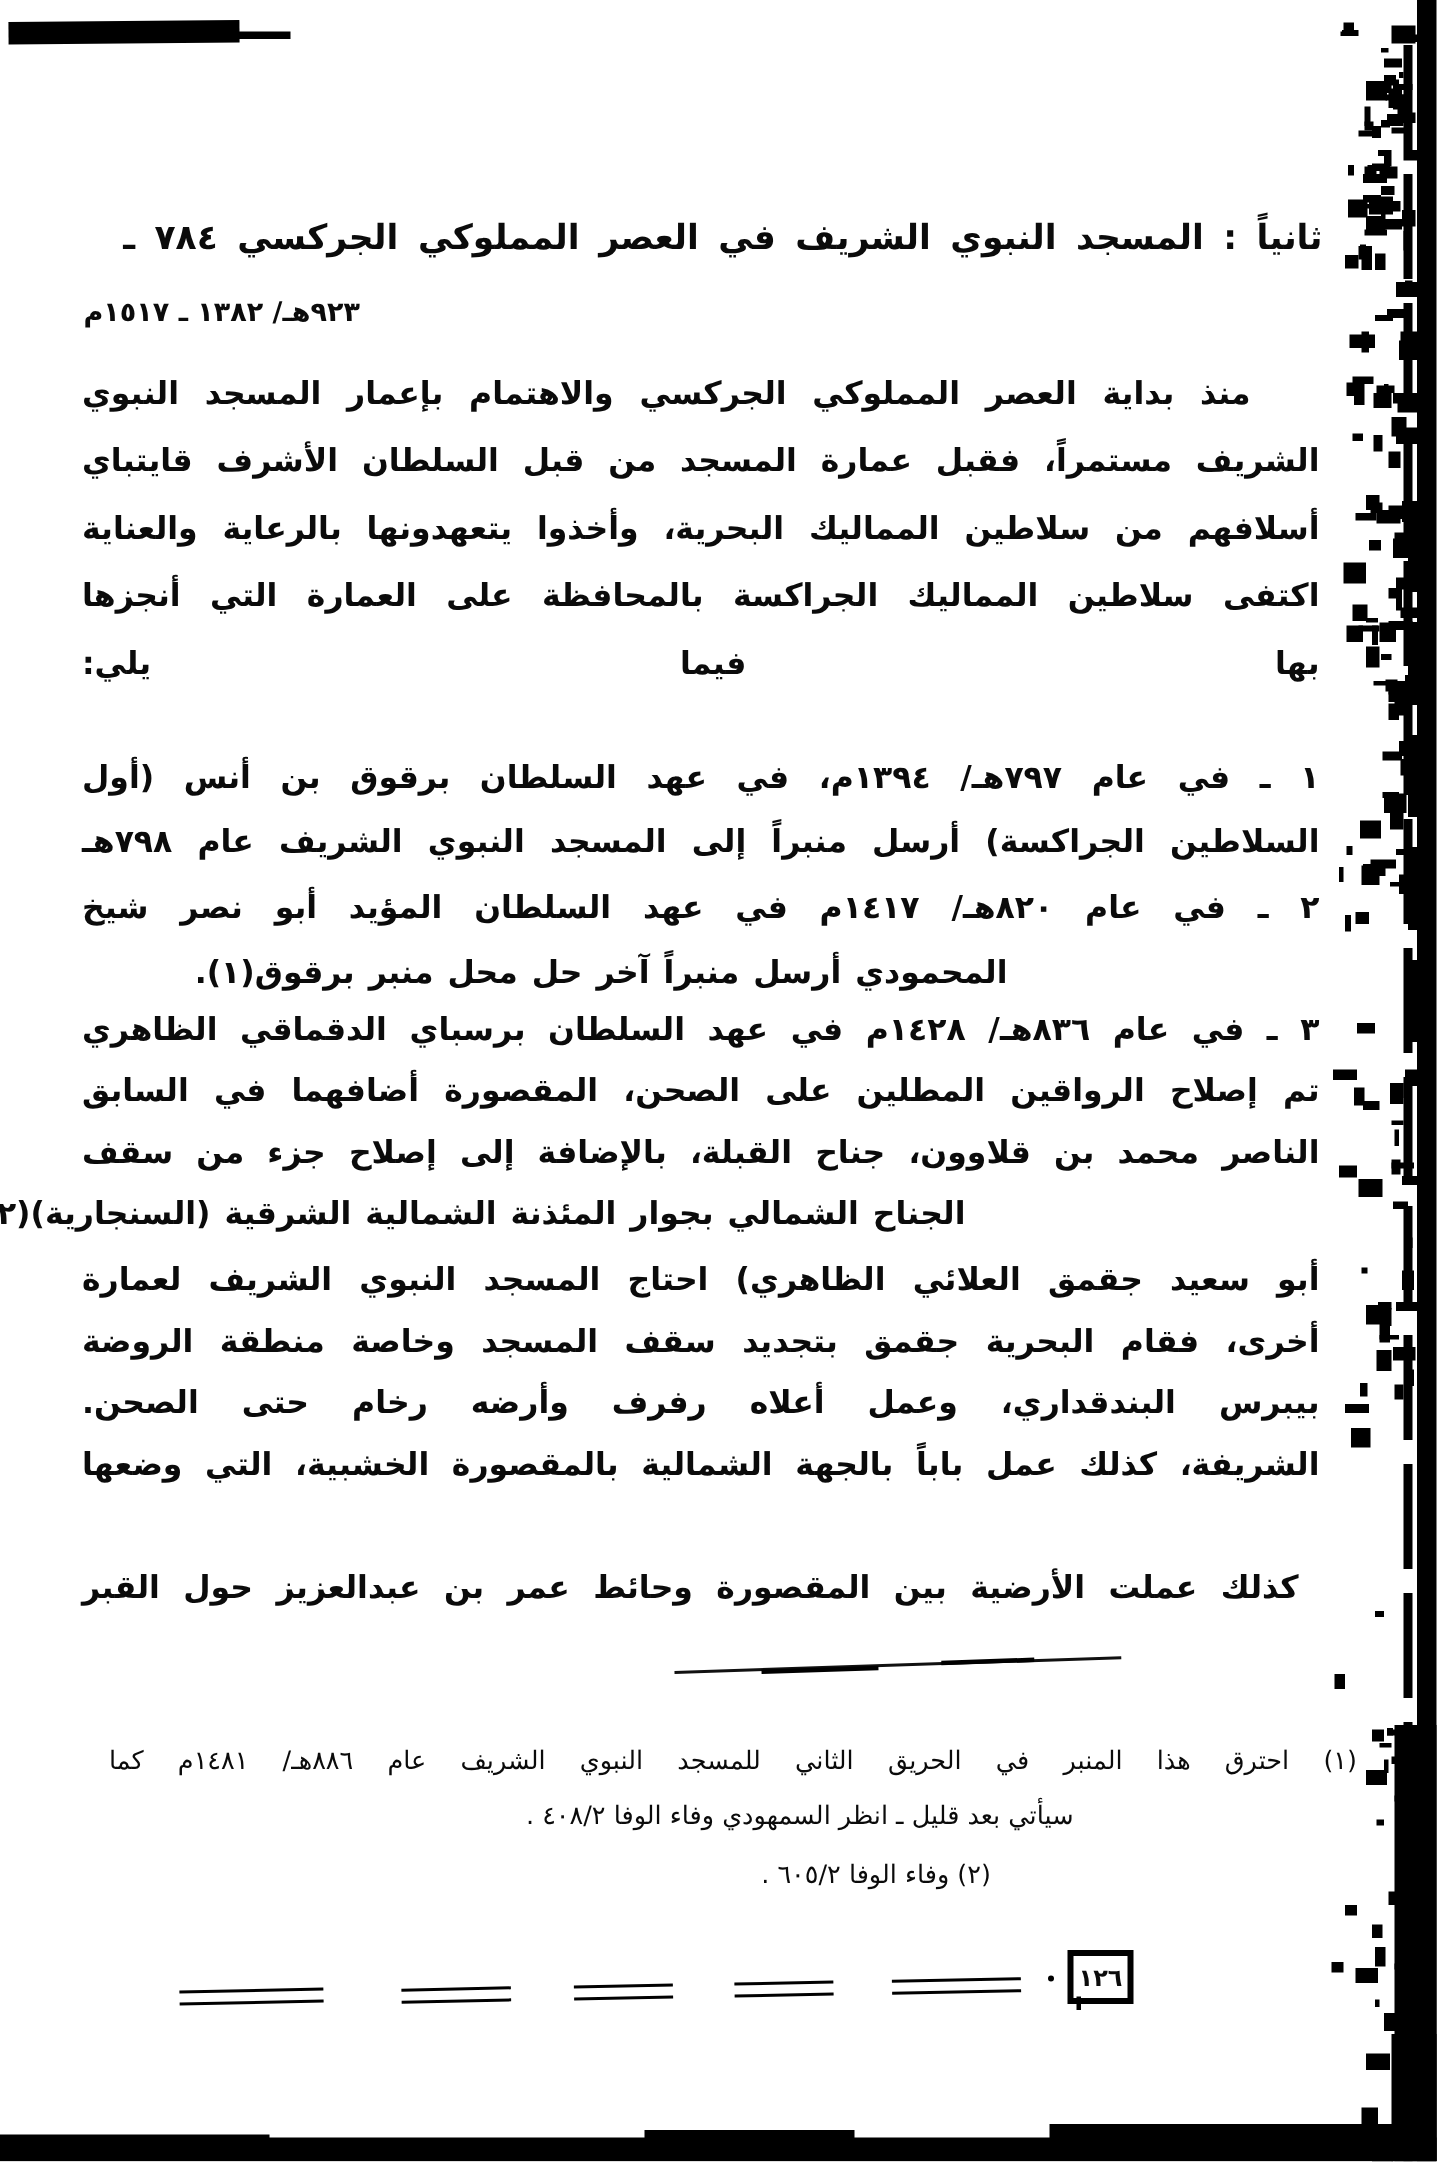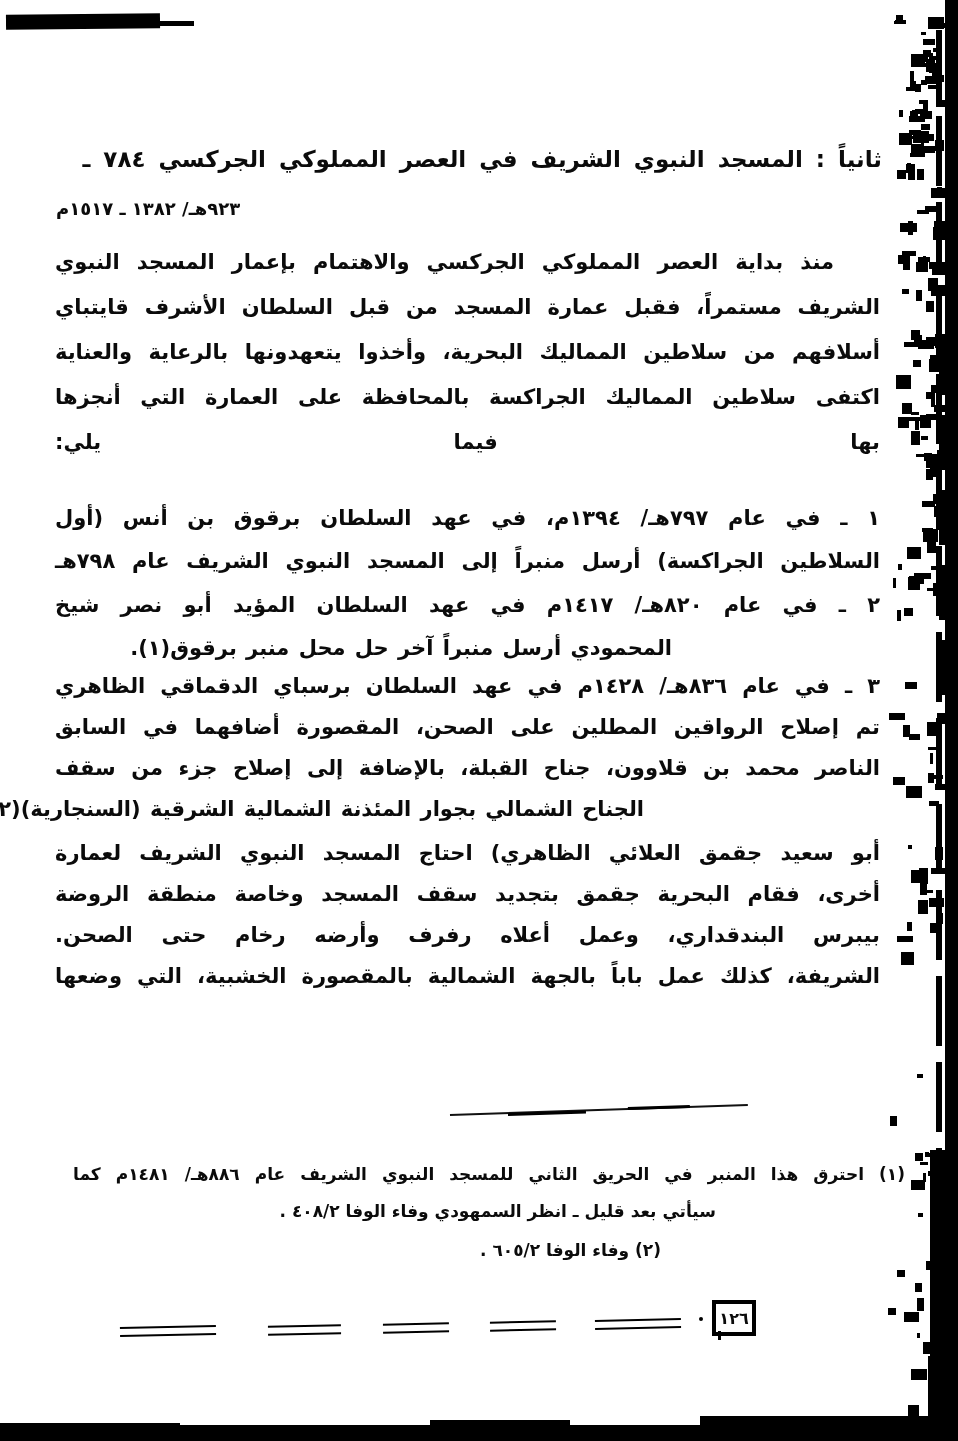--- a/index.html
+++ b/index.html
@@ -32,21 +32,21 @@
   #item1{top:497px;}
   #item2{top:584px;}
   #item2 .line:nth-child(2){text-align:right;text-align-last:right;padding-right:208px;white-space:nowrap;}
   #item3{top:666px;line-height:41px;}
   #item3 .line:nth-child(4){text-align:right;text-align-last:right;padding-right:236px;white-space:nowrap;}
   #item4{top:833px;line-height:41px;}
   #item4 .line:nth-child(5){text-align:right;text-align-last:right;padding-right:148px;white-space:nowrap;}
   #closing{top:1038px;line-height:41px;}
   #closing .line{text-indent:14px;}
   
-  .fn{position:absolute;left:73px;right:53px;font-size:17px;font-weight:700;}
+  .fn{position:absolute;left:73px;right:53px;font-size:17px;font-weight:400;}
   #fn1l1{top:1164px;text-align:justify;text-align-last:justify;}
   #fn1l2{top:1201px;text-align:right;padding-right:189px;white-space:nowrap;}
   #fn2{top:1240px;text-align:right;padding-right:244px;white-space:nowrap;}
   .fn-sep{
     position:absolute;left:450px;top:1114px;width:298px;height:2px;
     background:#111;transform:rotate(-1.9deg);transform-origin:left center;
   }
   .fn-sep::before{content:"";position:absolute;left:58px;top:1px;width:78px;height:3px;background:#000;}
   .fn-sep::after{content:"";position:absolute;left:178px;top:-1px;width:62px;height:3px;background:#000;}
   
@@ -316,20 +316,23 @@
       <div class="line">الناصر محمد بن قلاوون، جناح القبلة، بالإضافة إلى إصلاح جزء من سقف</div>
       <div class="line">الجناح الشمالي بجوار المئذنة الشمالية الشرقية (السنجارية)(٢).</div>
     </div>
   <div class="tblock item" id="item4">
       <div class="line">أبو سعيد جقمق العلائي الظاهري) احتاج المسجد النبوي الشريف لعمارة</div>
       <div class="line">أخرى، فقام البحرية جقمق بتجديد سقف المسجد وخاصة منطقة الروضة</div>
       <div class="line">بيبرس البندقداري، وعمل أعلاه رفرف وأرضه رخام حتى الصحن.</div>
       <div class="line">الشريفة، كذلك عمل باباً بالجهة الشمالية بالمقصورة الخشبية، التي وضعها</div>
     </div>
 
+  <div class="tblock" id="closing">
+      <div class="line">كذلك عملت الأرضية بين المقصورة وحائط عمر بن عبدالعزيز حول القبر</div>
+    </div>
 
   <div class="fn-sep"></div>
   <div class="fn" id="fn1l1">(١) احترق هذا المنبر في الحريق الثاني للمسجد النبوي الشريف عام ٨٨٦هـ/ ١٤٨١م كما</div>
   <div class="fn" id="fn1l2">سيأتي بعد قليل ـ انظر السمهودي وفاء الوفا ٤٠٨/٢ .</div>
   <div class="fn" id="fn2">(٢) وفاء الوفا ٦٠٥/٢ .</div>
 
   <div class="dash" id="dash1"></div>
   <div class="dash" id="dash2"></div>
   <div class="dash" id="dash3"></div>
   <div class="dash" id="dash4"></div>

